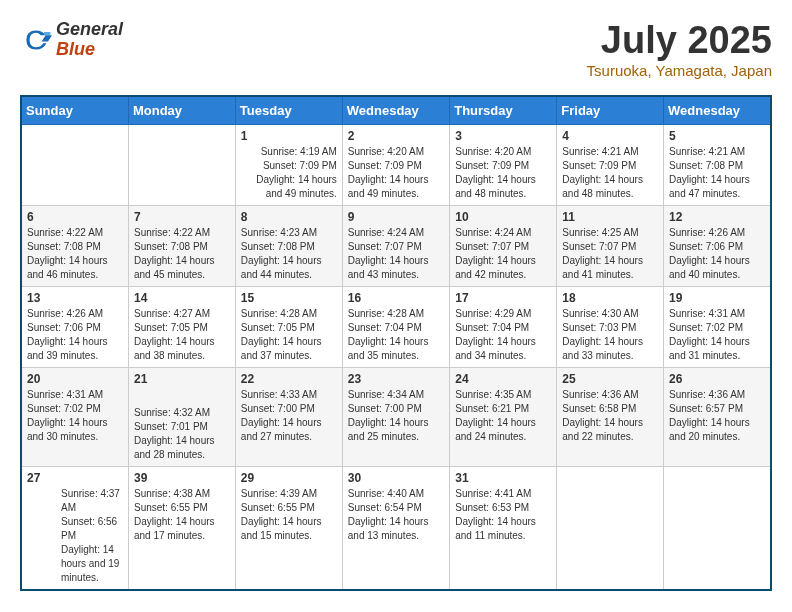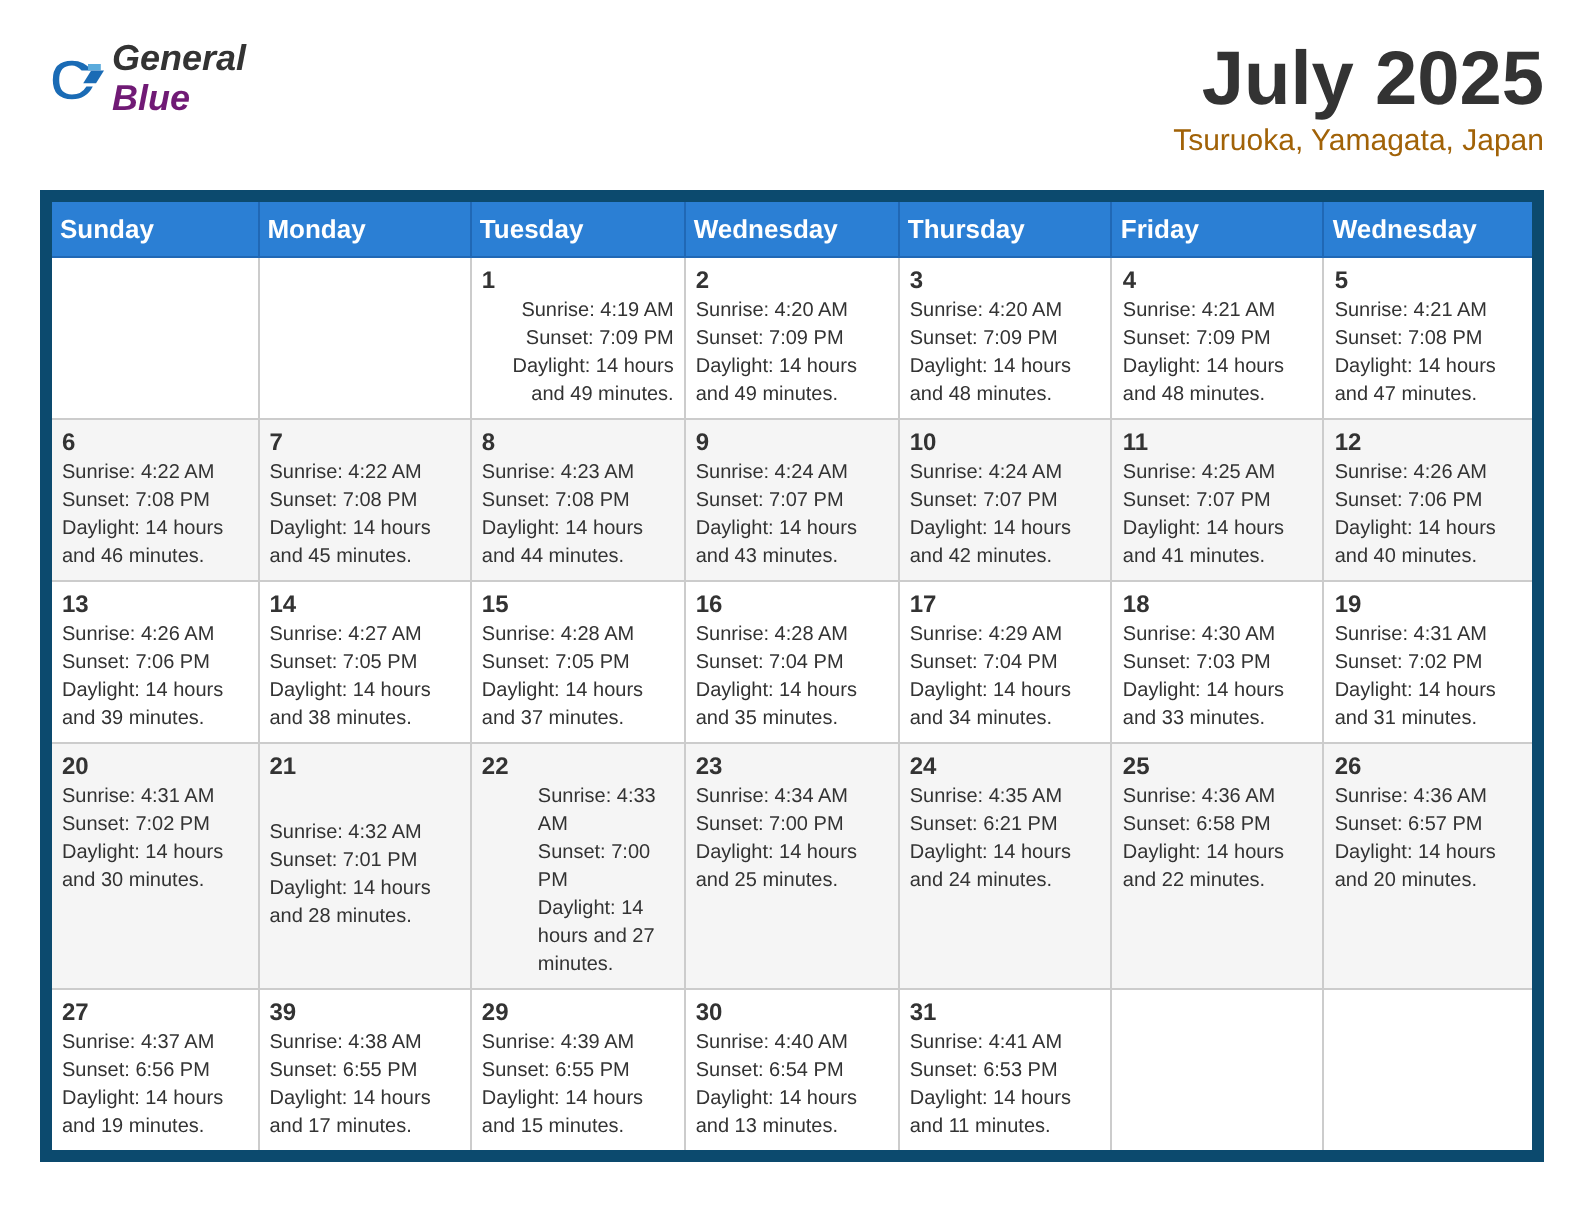--- a/index.html
+++ b/index.html
@@ -21,21 +21,21 @@
       align-items: center;
       font-style: italic;
     }
     .logo-text {
       font-size: 18px;
       font-weight: bold;
       color: #333;
       line-height: 1.1;
     }
     .logo-text .general { display: block; }
-    .logo-text .blue { display: block; color: #701a75; }
+    .logo-text .blue { display: block; color: #c2410c; }
     .logo-icon {
       width: 32px;
       height: 32px;
       margin-right: 4px;
     }
     .title-block {
       text-align: right;
     }
     .month-title {
       font-size: 38px;
@@ -43,21 +43,21 @@
       color: #333;
       line-height: 1.1;
     }
     .location {
       font-size: 15px;
       color: #a16207;
     }
     .calendar {
       width: 100%;
       border-collapse: collapse;
-      border: 6px solid #0c4a6e;
+      border: 2px solid #0c4a6e;
     }
     .calendar th {
       background-color: #2b7fd4;
       color: #fff;
       font-size: 13px;
       font-weight: bold;
       padding: 6px 4px;
       text-align: left;
       border: 1px solid #2068b5;
     }
@@ -253,21 +253,21 @@
 Daylight: 14 hours and 30 minutes.</div>
         </td>
         <td>
           <span class="day-number">21</span>
           <div class="day-info" style="white-space: pre-line; margin-top: 20px;">Sunrise: 4:32 AM
 Sunset: 7:01 PM
 Daylight: 14 hours and 28 minutes.</div>
         </td>
         <td>
           <span class="day-number">22</span>
-          <div class="day-info" style="white-space: pre-line; margin-left: 28px;">Sunrise: 4:33 AM
+          <div class="day-info" style="white-space: pre-line;">Sunrise: 4:33 AM
 Sunset: 7:00 PM
 Daylight: 14 hours and 27 minutes.</div>
         </td>
         <td>
           <span class="day-number">23</span>
           <div class="day-info" style="white-space: pre-line;">Sunrise: 4:34 AM
 Sunset: 7:00 PM
 Daylight: 14 hours and 25 minutes.</div>
         </td>
         <td>
@@ -285,21 +285,21 @@
         <td>
           <span class="day-number">26</span>
           <div class="day-info" style="white-space: pre-line;">Sunrise: 4:36 AM
 Sunset: 6:57 PM
 Daylight: 14 hours and 20 minutes.</div>
         </td>
       </tr>
       <tr>
         <td>
           <span class="day-number">27</span>
-          <div class="day-info" style="white-space: pre-line;">Sunrise: 4:37 AM
+          <div class="day-info" style="white-space: pre-line; margin-left: 34px;">Sunrise: 4:37 AM
 Sunset: 6:56 PM
 Daylight: 14 hours and 19 minutes.</div>
         </td>
         <td>
           <span class="day-number">39</span>
           <div class="day-info" style="white-space: pre-line;">Sunrise: 4:38 AM
 Sunset: 6:55 PM
 Daylight: 14 hours and 17 minutes.</div>
         </td>
         <td>

